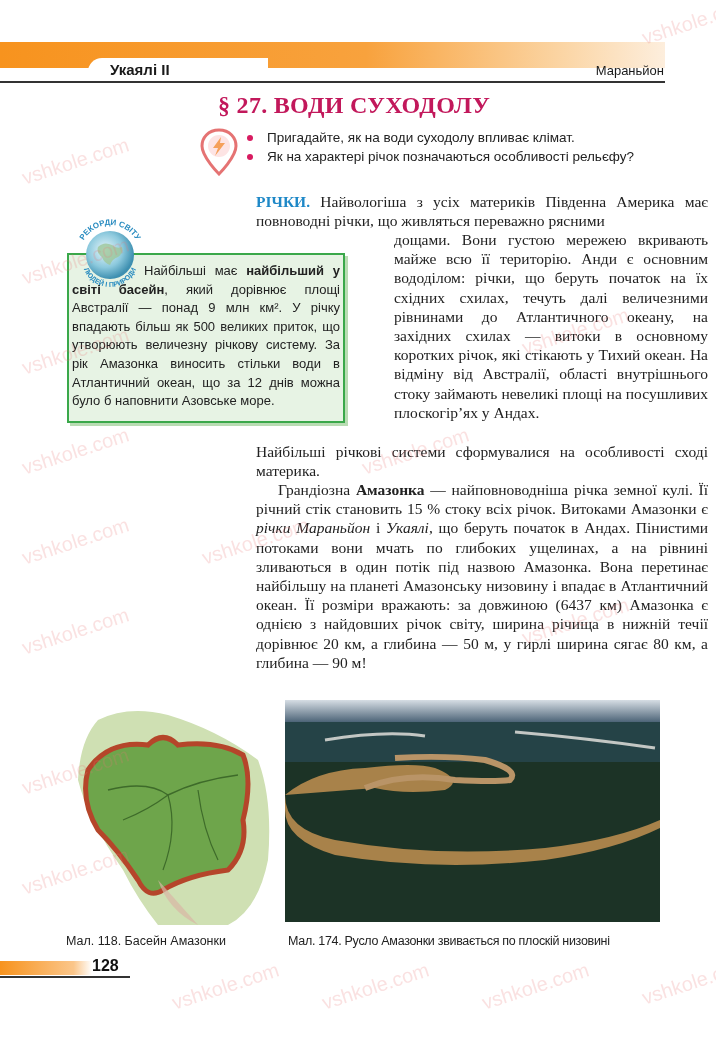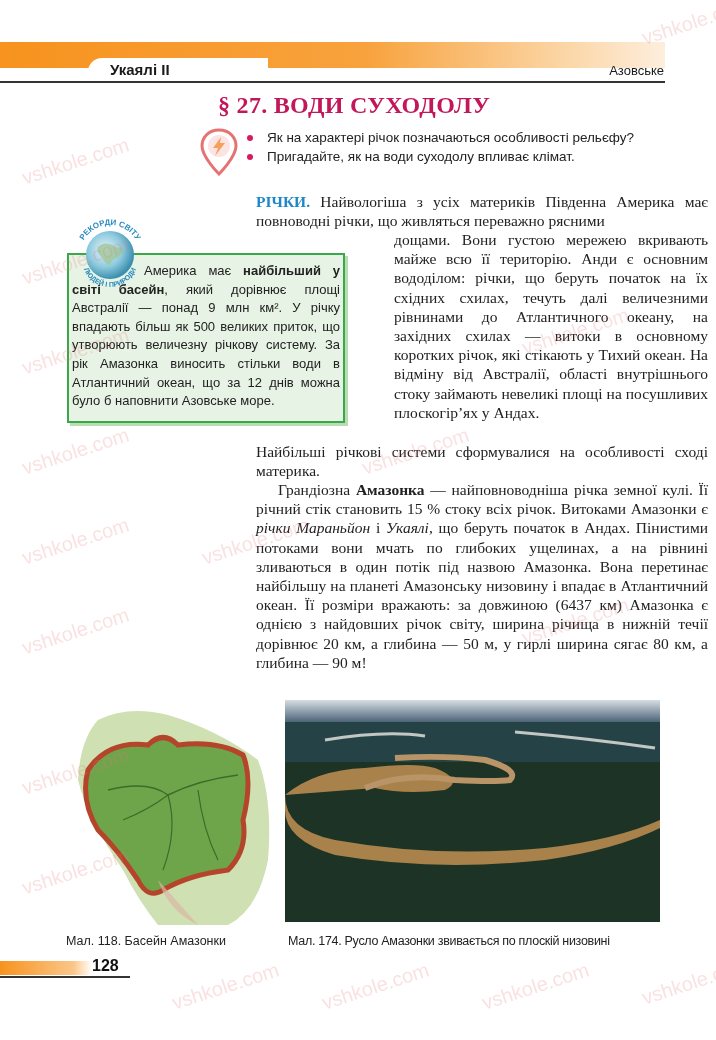--- a/index.html
+++ b/index.html
@@ -63,32 +63,32 @@
   .footer-line { position: absolute; left: 0; top: 976px; width: 130px; height: 2px; background: #333; }
   .page-number { position: absolute; left: 92px; top: 957px; font-family: "Liberation Sans", sans-serif; font-weight: bold; font-size: 16px; color: #111; }
 </style>
 </head>
 <body>
 
 <div class="header-bar"></div>
 <div class="header-tab"></div>
 <div class="header-line"></div>
 <div class="section-label">Укаялі II</div>
-<div class="chapter-label">Азовське</div>
+<div class="chapter-label">Мараньйон</div>
 
 <h1 class="page-title">§ 27. ВОДИ СУХОДОЛУ</h1>
 
 <svg class="q-icon" viewBox="0 0 40 48">
   <path d="M20 2 C9 2 3 10 3 18 C3 29 20 46 20 46 C20 46 37 29 37 18 C37 10 31 2 20 2 Z" fill="#fff" stroke="#e57373" stroke-width="3"></path>
   <circle cx="20" cy="18" r="11" fill="#fde4e4"></circle>
   <path d="M22 9 L14 20 L19 20 L16 28 L26 15 L21 15 Z" fill="#f5a05a"></path>
 </svg>
 <ul class="questions">
+  <li>Пригадайте, як на води суходолу впливає клімат.</li>
   <li>Як на характері річок позначаються особливості рельєфу?</li>
-  <li>Пригадайте, як на води суходолу впливає клімат.</li>
 </ul>
 
 <p class="body-text p-intro"><span class="lead">РІЧКИ.</span><span> Найвологіша з усіх материків Південна Америка має повноводні річки, що живляться переважно рясними</span></p>
 <p class="body-text p-side">дощами. Вони густою мережею вкривають майже всю її територію. Анди є основним вододілом: річки, що беруть початок на їх східних схилах, течуть далі величезними рівнинами до Атлантичного океану, на західних схилах — витоки в основному коротких річок, які стікають у Тихий океан. На відміну від Австралії, області внутрішнього стоку займають невеликі площі на посушливих плоскогір’ях у Андах.</p>
 <p class="body-text p-after">Найбільші річкові системи сформувалися на особливості сході материка.</p>
 
 <p class="body-text p-amazon"><span>Грандіозна </span><span class="bi">Амазонка</span><span> — найповноводніша річка земної кулі. Її річний стік становить 15 % стоку всіх річок. Витоками Амазонки є </span><span class="it">річки Мараньйон</span><span> і </span><span class="it">Укаялі</span><span>, що беруть початок в Андах. Пінистими потоками вони мчать по глибоких ущелинах, а на рівнині зливаються в один потік під назвою Амазонка. Вона перетинає найбільшу на планеті Амазонську низовину і впадає в Атлантичний океан. Її розміри вражають: за довжиною (6437 км) Амазонка є однією з найдовших річок світу, ширина річища в нижній течії дорівнює 20 км, а глибина — 50 м, у гирлі ширина сягає 80 км, а глибина — 90 м!</span></p>
 
 <div class="records-box"></div>
 <svg class="globe-badge" viewBox="0 0 80 80">
@@ -99,21 +99,21 @@
       <stop offset="100%" stop-color="#3d8fb0"></stop>
     </radialGradient>
     <path id="arcTop" d="M10 40 A30 30 0 0 1 70 40"></path>
     <path id="arcBot" d="M12 44 A28 28 0 0 0 68 44"></path>
   </defs>
   <circle cx="40" cy="40" r="24" fill="url(#gl)"></circle>
   <path d="M28 32 q6 -6 14 -2 q4 4 10 2 q2 6 -4 10 q-6 2 -8 8 q-6 -2 -8 -8 q-6 -4 -4 -10z" fill="#9ec79a" opacity="0.8"></path>
   <text font-size="8" font-family="Liberation Sans, sans-serif" font-weight="bold" fill="#2a8cc0"><textPath href="#arcTop" startOffset="50%" text-anchor="middle">РЕКОРДИ СВІТУ</textPath></text>
   <text font-size="7" font-family="Liberation Sans, sans-serif" font-weight="bold" fill="#2a8cc0"><textPath href="#arcBot" startOffset="50%" text-anchor="middle">ЛЮДЕЙ І ПРИРОДИ</textPath></text>
 </svg>
-<p class="records-text"><span class="indent"></span><span>Америка має </span><span class="b">найбільший у світі басейн</span><span>, який дорівнює площі Австралії — понад 9 млн км². У річку впадають більш як 500 великих приток, що утворюють величезну річкову систему. За рік Амазонка виносить стільки води в Атлантичний океан, що за 12 днів можна було б наповнити Азовське море.</span></p>
+<p class="records-text"><span class="indent"></span><span>Найбільші має </span><span class="b">найбільший у світі басейн</span><span>, який дорівнює площі Австралії — понад 9 млн км². У річку впадають більш як 500 великих приток, що утворюють величезну річкову систему. За рік Амазонка виносить стільки води в Атлантичний океан, що за 12 днів можна було б наповнити Азовське море.</span></p>
 
 <svg class="fig-map" viewBox="0 0 212 225">
   <rect width="212" height="225" fill="#ffffff"></rect>
   <path d="M30 20 Q60 5 100 15 Q150 30 190 60 Q205 100 200 160 Q190 210 160 225 L90 225 Q70 200 55 170 Q20 120 10 80 Q12 40 30 20 Z" fill="#cfe0b3"></path>
   <path d="M20 70 Q40 40 80 45 Q95 30 110 45 Q150 40 175 55 Q185 80 175 120 Q180 150 160 170 Q120 175 95 190 Q80 200 70 180 Q50 150 30 130 Q12 100 20 70 Z" fill="#6ea54b" stroke="#b5452a" stroke-width="5"></path>
   <path d="M40 90 Q80 80 100 95 Q130 80 170 75" stroke="#3e6b2a" stroke-width="1.5" fill="none"></path>
   <path d="M55 120 Q80 110 100 95" stroke="#3e6b2a" stroke-width="1.2" fill="none"></path>
   <path d="M100 95 Q110 130 95 170" stroke="#3e6b2a" stroke-width="1.2" fill="none"></path>
   <path d="M130 90 Q135 130 150 160" stroke="#3e6b2a" stroke-width="1.2" fill="none"></path>
   <path d="M90 180 Q100 210 130 225" fill="#d9b7a5" opacity="0.7"></path>

